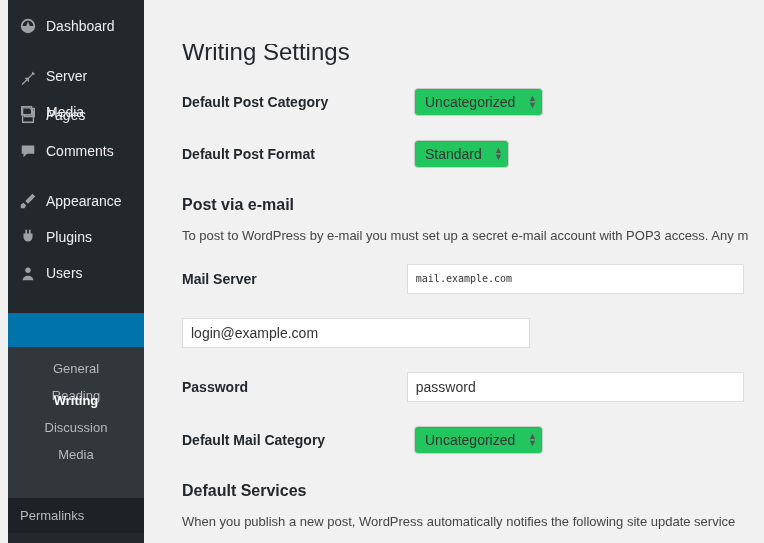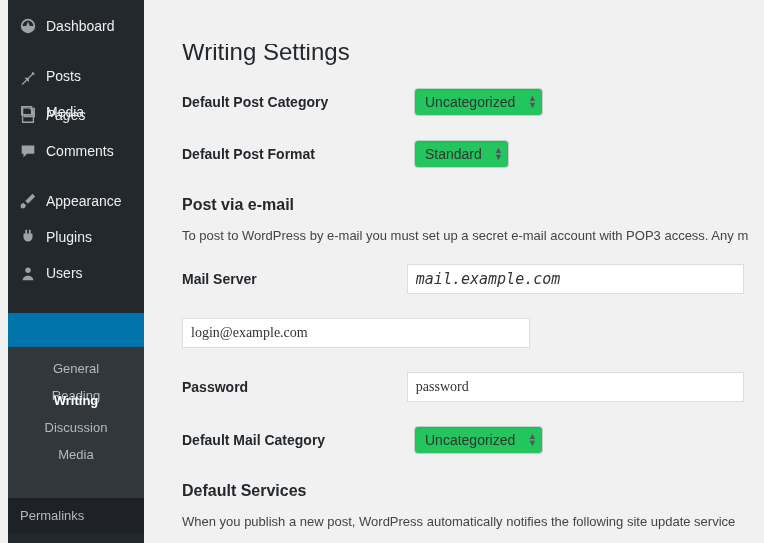--- a/index.html
+++ b/index.html
@@ -20,22 +20,22 @@
 
 .content { position: absolute; left: 162px; top: 0; right: 0; bottom: 0; padding: 0 20px; background: #f1f1f1; overflow: hidden; margin-top: 44px; }
 h1.page-title { font-size: 24px; font-weight: 400; color: #23282d; margin-top: -6px; margin-bottom: 22px; }
 h2.section-title { font-size: 16px; font-weight: 600; color: #23282d; margin-top: 28px; margin-bottom: 12px; }
 p.desc { font-size: 13px; color: #444; line-height: 1.5; margin-bottom: 18px; white-space: nowrap; }
 .form-row { display: flex; align-items: center; margin-bottom: 24px; gap: 12px; }
 .form-label { width: 220px; font-size: 14px; font-weight: 600; color: #23282d; }
 .select-wrap { position: relative; display: inline-block; }
 select { -webkit-appearance: none; appearance: none; background: #22c55e; border: 1px solid #ccc; border-radius: 4px; padding: 4px 26px 4px 10px; font-size: 14px; color: #333; height: 28px; box-shadow: 0 1px 2px rgba(0,0,0,0.07) inset; }
 .select-arrows { position: absolute; right: 6px; top: 50%; transform: translateY(-50%); pointer-events: none; font-size: 9px; line-height: 7px; color: #555; }
-input[type=text] { background: #fff; border: 1px solid #ddd; padding: 6px 8px; font-size: 14px; color: #333; width: 348px; height: 30px; font-family: Liberation Serif, serif; }
-input.mono { font-family: ui-monospace, Menlo, Consolas, monospace; font-size: 15px; font-style: italic; }
+input[type=text] { background: #fff; border: 1px solid #ddd; padding: 6px 8px; font-size: 14px; color: #333; width: 348px; height: 30px; font-family: Liberation Sans, sans-serif; }
+input.mono { font-family: ui-monospace, Menlo, Consolas, monospace; font-size: 10px; }
 .mail-row input { width: 348px; }
 </style>
 </head>
 <body>
 
 <div class="sidebar">
   <div style="height:8px"></div>
 
   <div class="menu-item">
     <span class="icon">
@@ -47,21 +47,21 @@
   </div>
 
   <div style="height:14px"></div>
 
   <div class="menu-item">
     <span class="icon">
         <svg viewBox="0 0 20 20">
           <path d="M12 2l6 6-3 1-4 4v4l-2-2-5 5-1-1 5-5-2-2h4l4-4 1-3z"></path>
         </svg>
       </span>
-    <span>Posts</span>
+    <span>Server</span>
   </div>
 
   <div class="menu-item">
     <span class="icon">
         <svg viewBox="0 0 20 20">
           <path d="M3 4h11v9H3z M6 15h11V6h-2v7H6z" fill="none" stroke="currentColor" stroke-width="1.5"></path>
         </svg>
       </span>
     <span>Media</span>
   </div>

